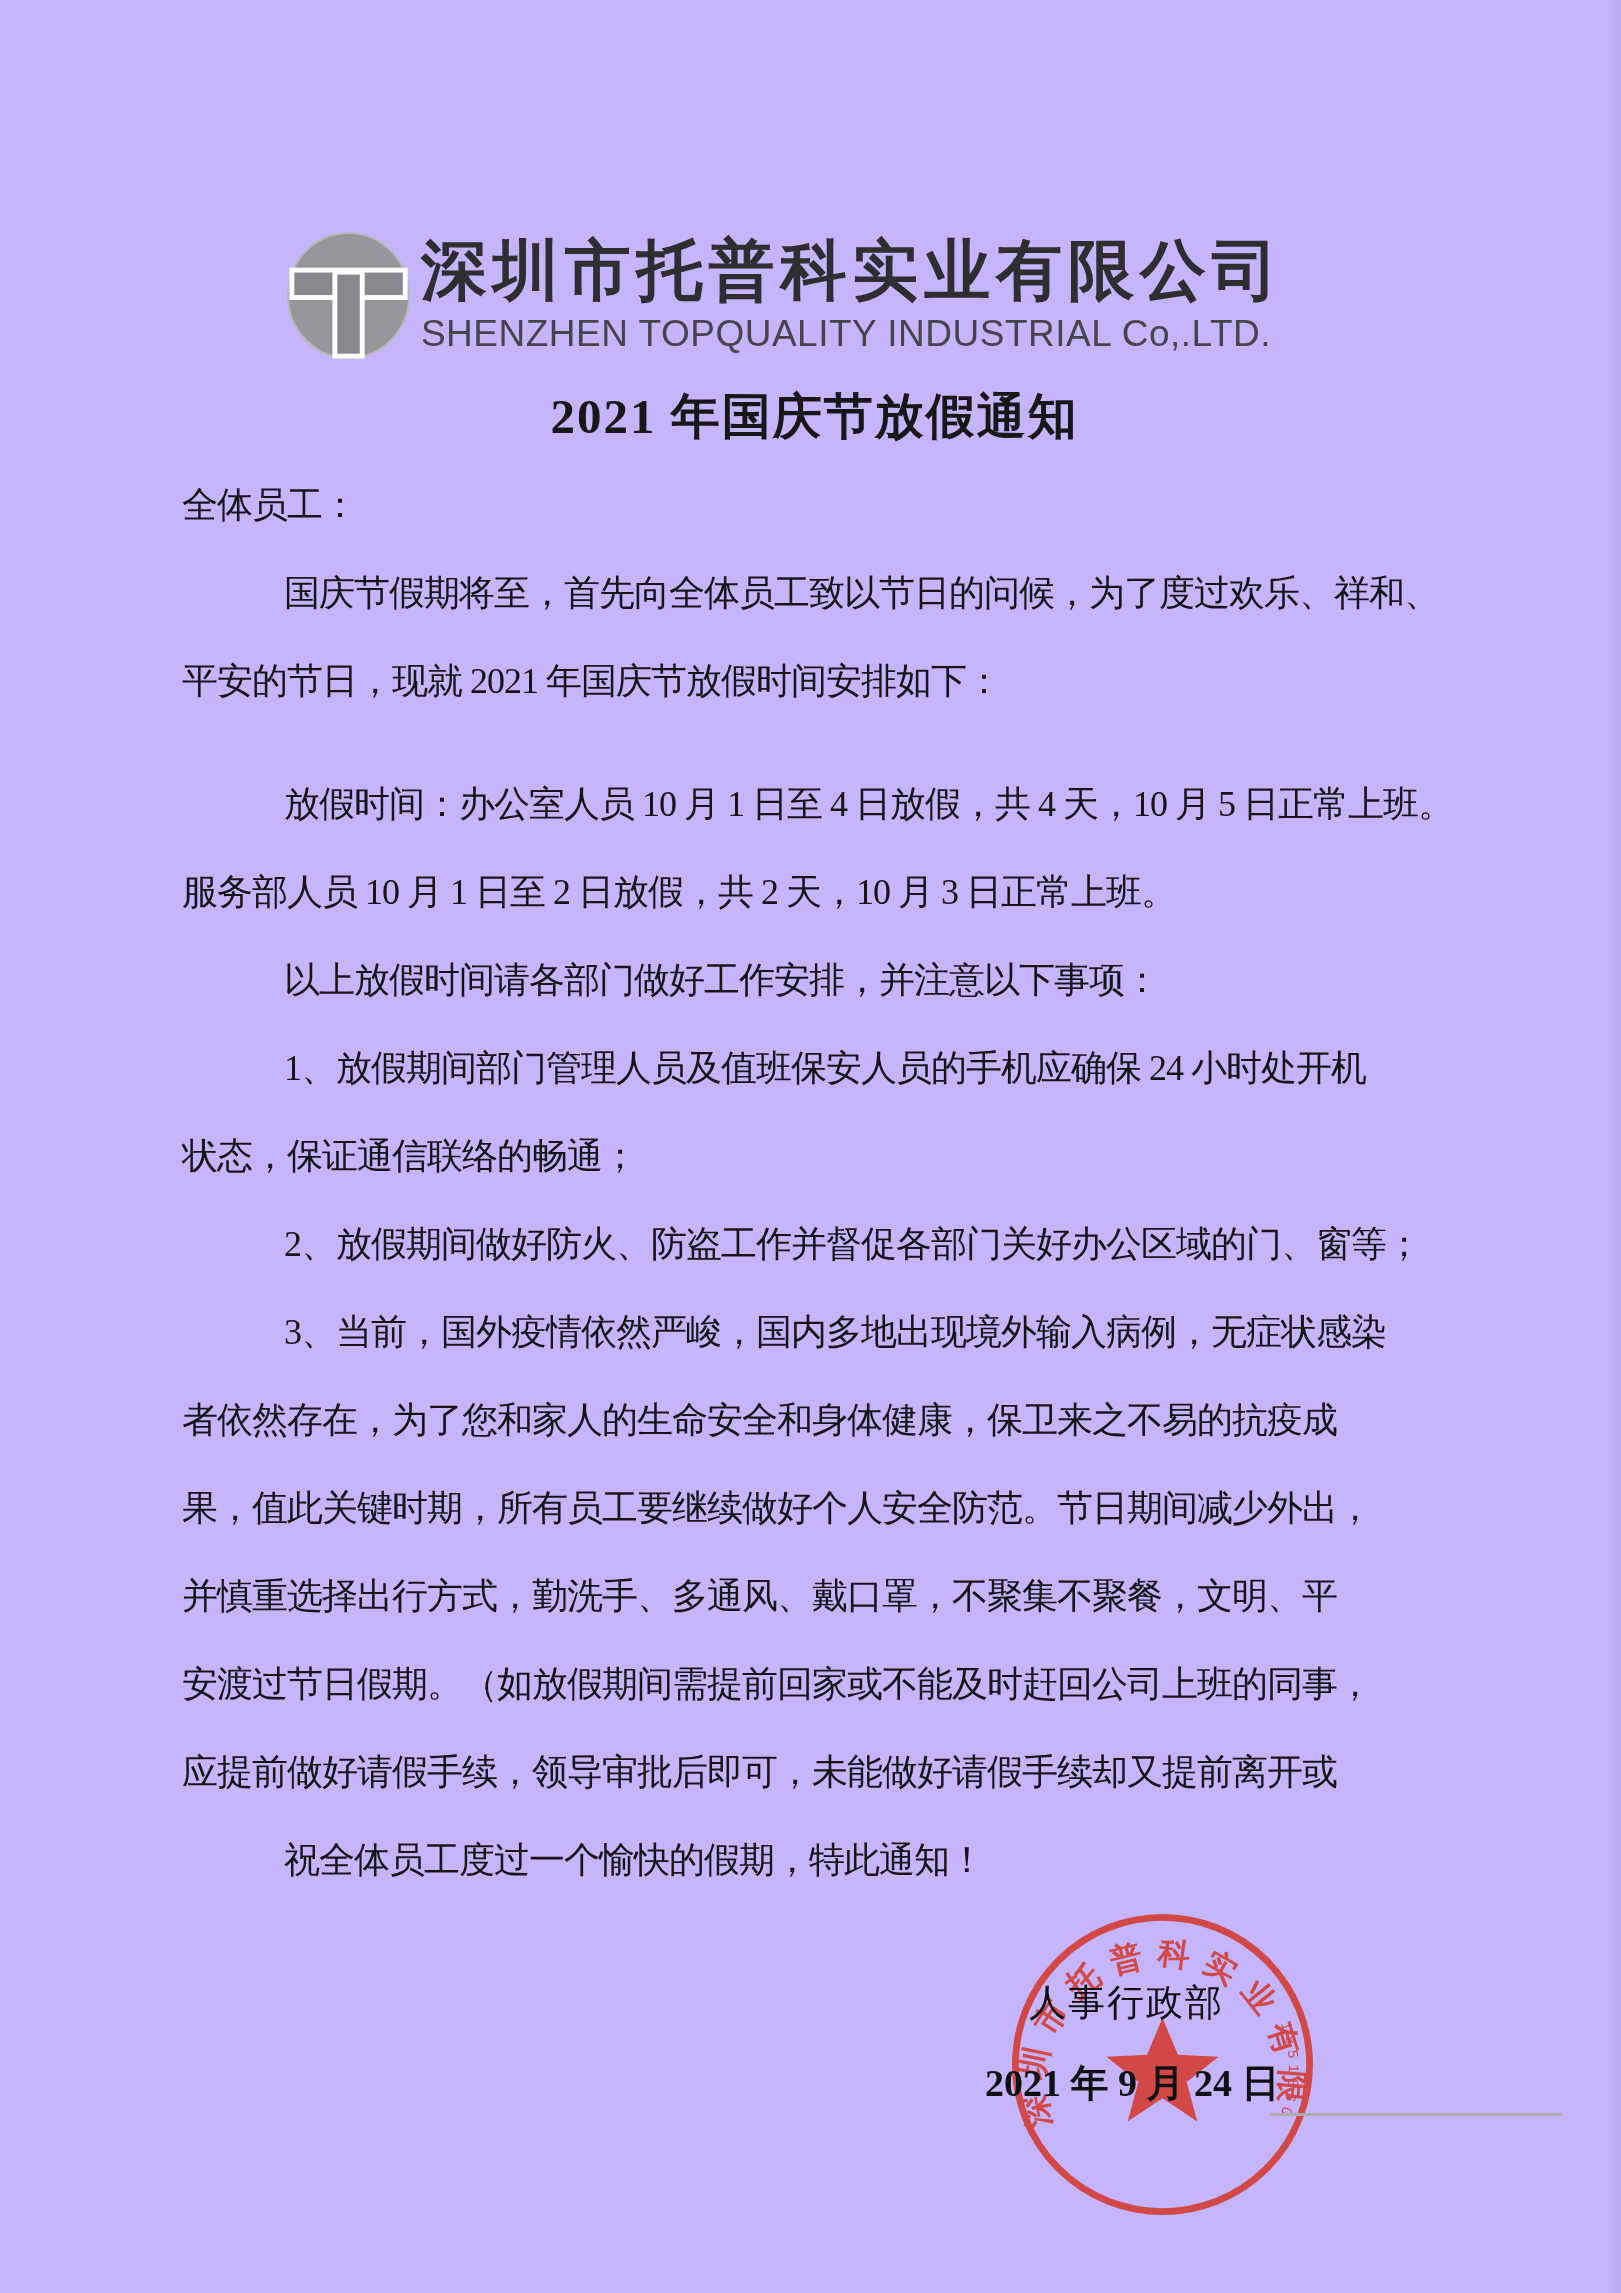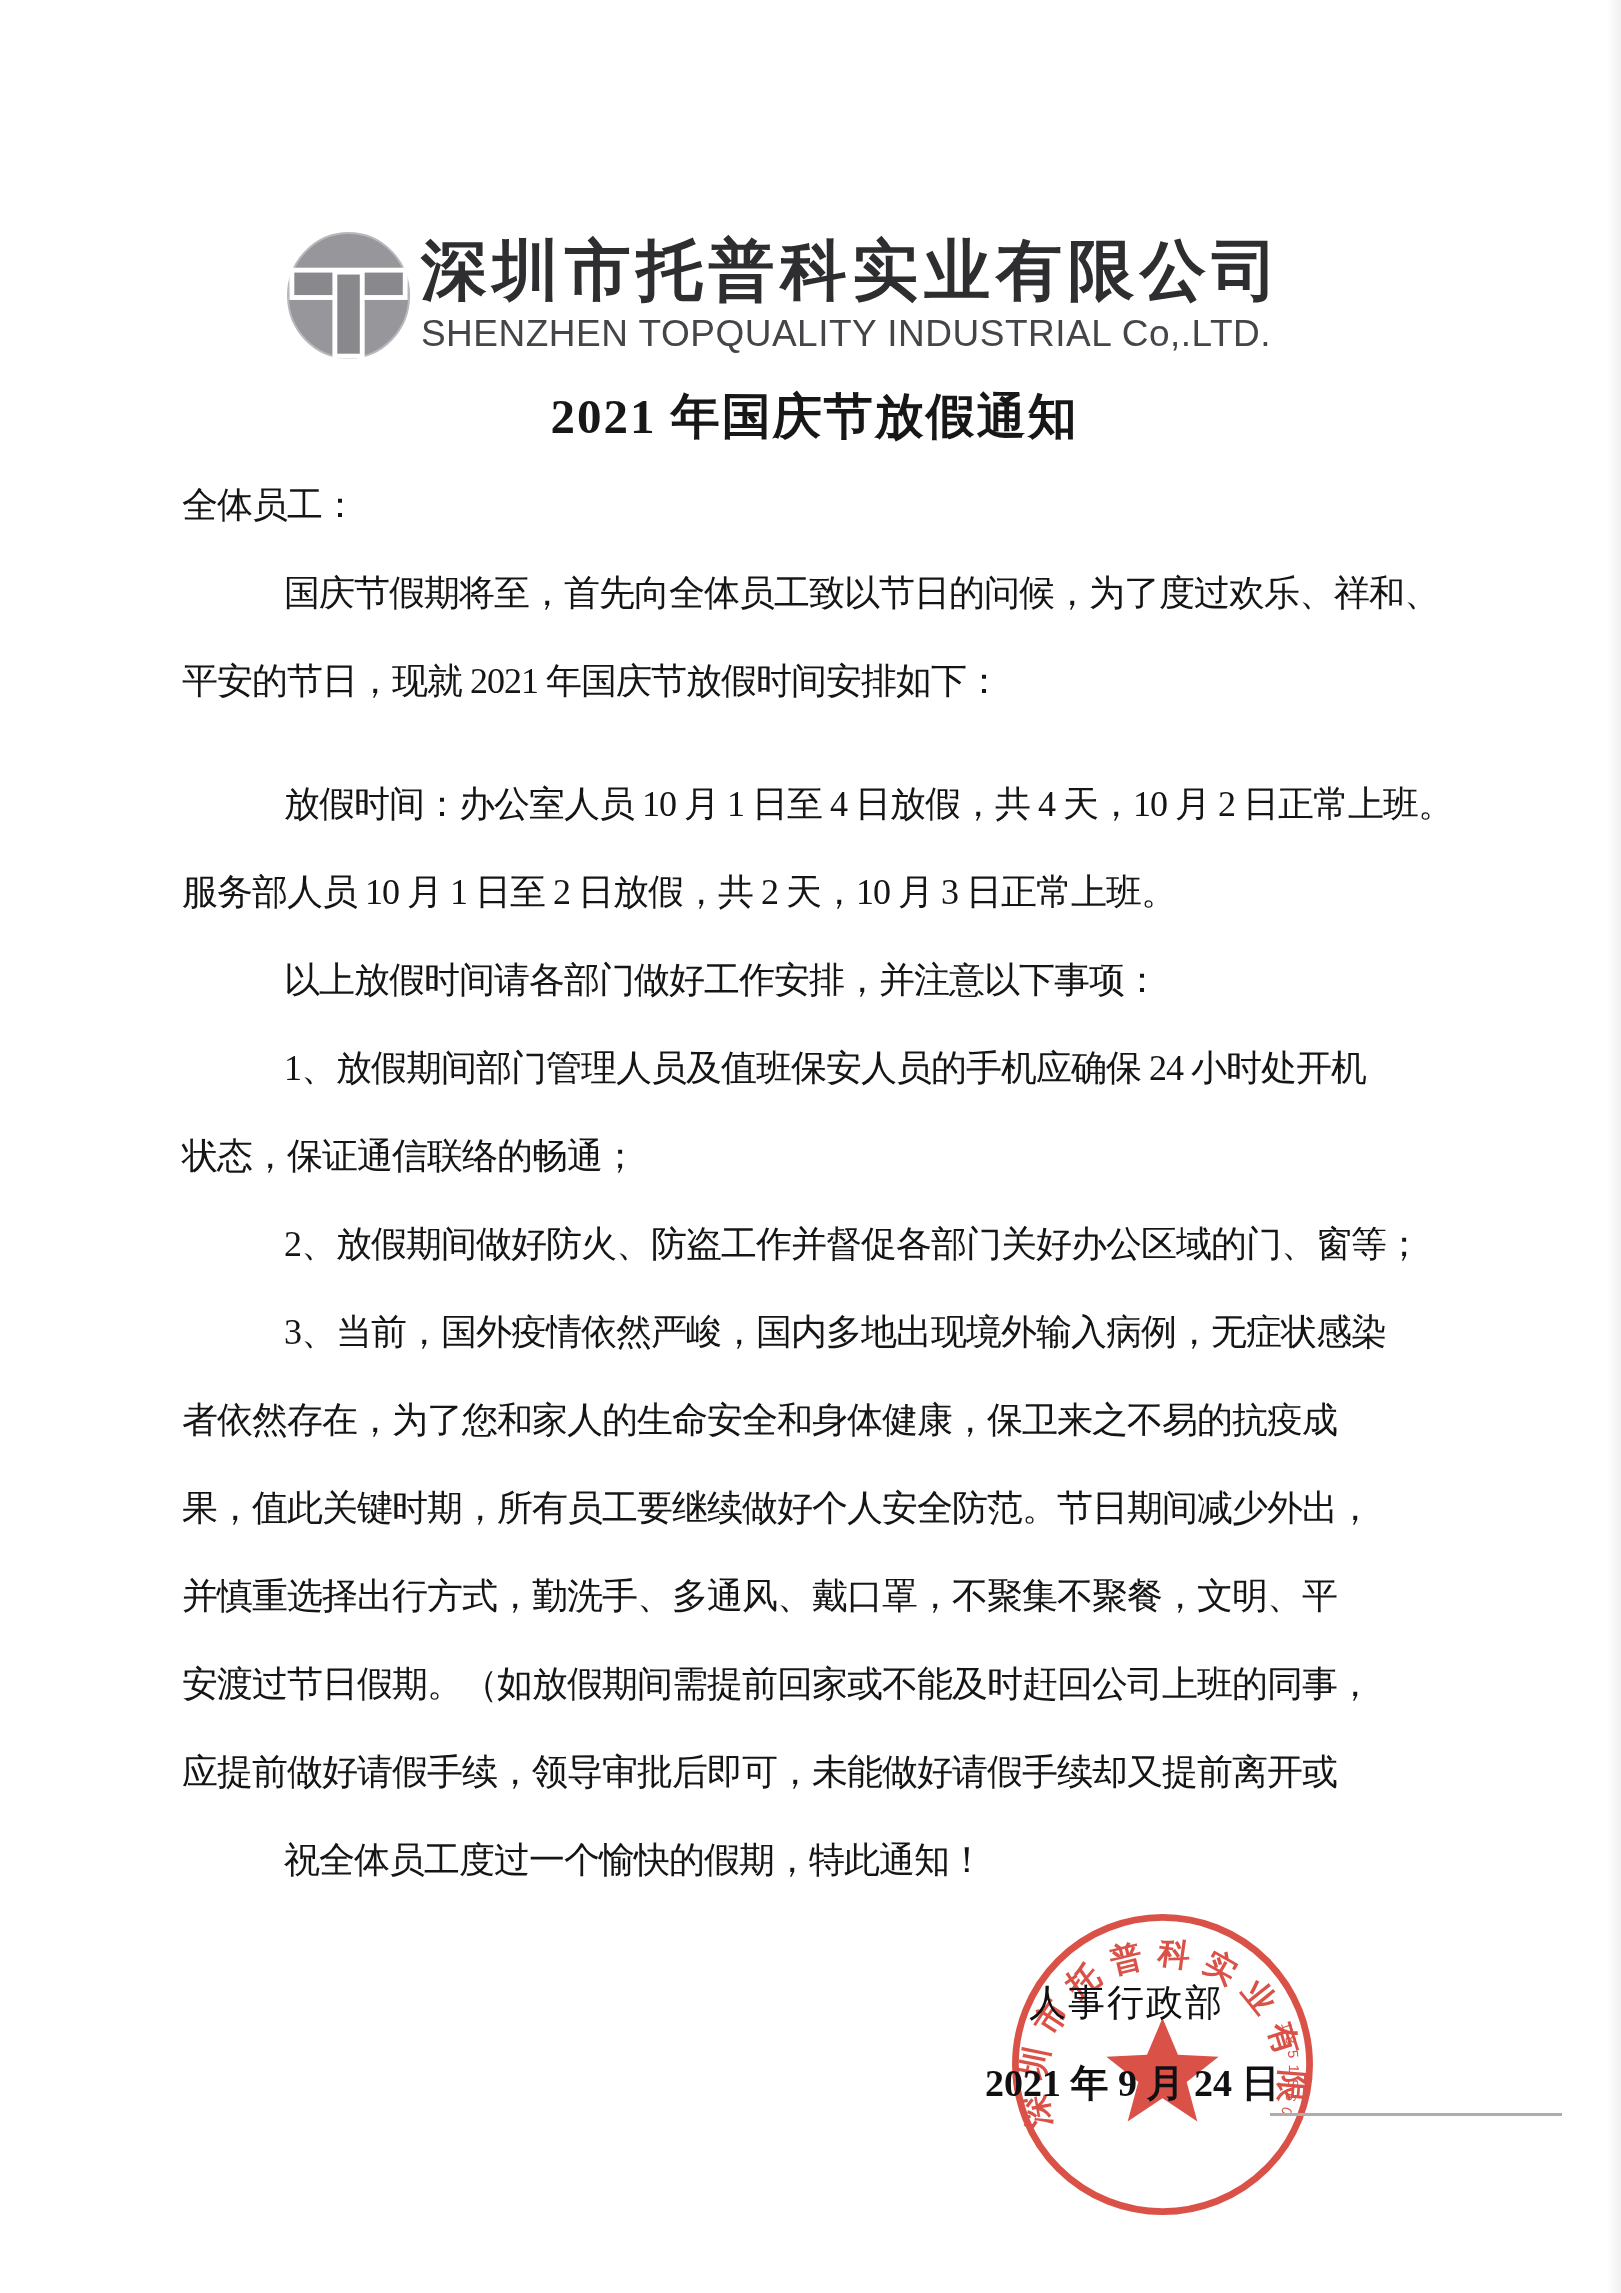--- a/index.html
+++ b/index.html
@@ -1,20 +1,20 @@
 <!DOCTYPE html>
 <html><head>
 <meta charset="utf-8">
 <style>
   html,body{margin:0;padding:0;background:#e8e8e8;}
   .page{
     position:relative;
     width:1621px;height:2294px;
     margin:0 auto;
-    background:#ffffff;
+    background:#c4b5fd;
     overflow:hidden;
     font-family:"Liberation Serif","DejaVu Serif",serif;
     color:#1c1c1e;
   }
   
   .page::after{
     content:"";position:absolute;top:0;right:0;width:13.7px;height:100%;
     background:linear-gradient(to right,rgba(0,0,0,0),rgba(0,0,0,0.06));
     pointer-events:none;
   }
@@ -87,21 +87,21 @@
       </div>
     </div>
   </div>
 
   <h1 class="notice-title">2021 年国庆节放假通知</h1>
 
   <div class="doc-body">
     <div class="line">全体员工：</div>
     <div class="line indent">国庆节假期将至，首先向全体员工致以节日的问候，为了度过欢乐、祥和、</div>
     <div class="line">平安的节日，现就 2021 年国庆节放假时间安排如下：</div>
-    <div class="line indent gap">放假时间：办公室人员 10 月 1 日至 4 日放假，共 4 天，10 月 2 日正常上班。</div>
+    <div class="line indent gap">放假时间：办公室人员 10 月 1 日至 4 日放假，共 4 天，10 月 5 日正常上班。</div>
     <div class="line">服务部人员 10 月 1 日至 2 日放假，共 2 天，10 月 3 日正常上班。</div>
     <div class="line indent">以上放假时间请各部门做好工作安排，并注意以下事项：</div>
     <div class="line indent">1、放假期间部门管理人员及值班保安人员的手机应确保 24 小时处开机</div>
     <div class="line">状态，保证通信联络的畅通；</div>
     <div class="line indent">2、放假期间做好防火、防盗工作并督促各部门关好办公区域的门、窗等；</div>
     <div class="line indent">3、当前，国外疫情依然严峻，国内多地出现境外输入病例，无症状感染</div>
     <div class="line">者依然存在，为了您和家人的生命安全和身体健康，保卫来之不易的抗疫成</div>
     <div class="line">果，值此关键时期，所有员工要继续做好个人安全防范。节日期间减少外出，</div>
     <div class="line">并慎重选择出行方式，勤洗手、多通风、戴口罩，不聚集不聚餐，文明、平</div>
     <div class="line">安渡过节日假期。（如放假期间需提前回家或不能及时赶回公司上班的同事，</div>

